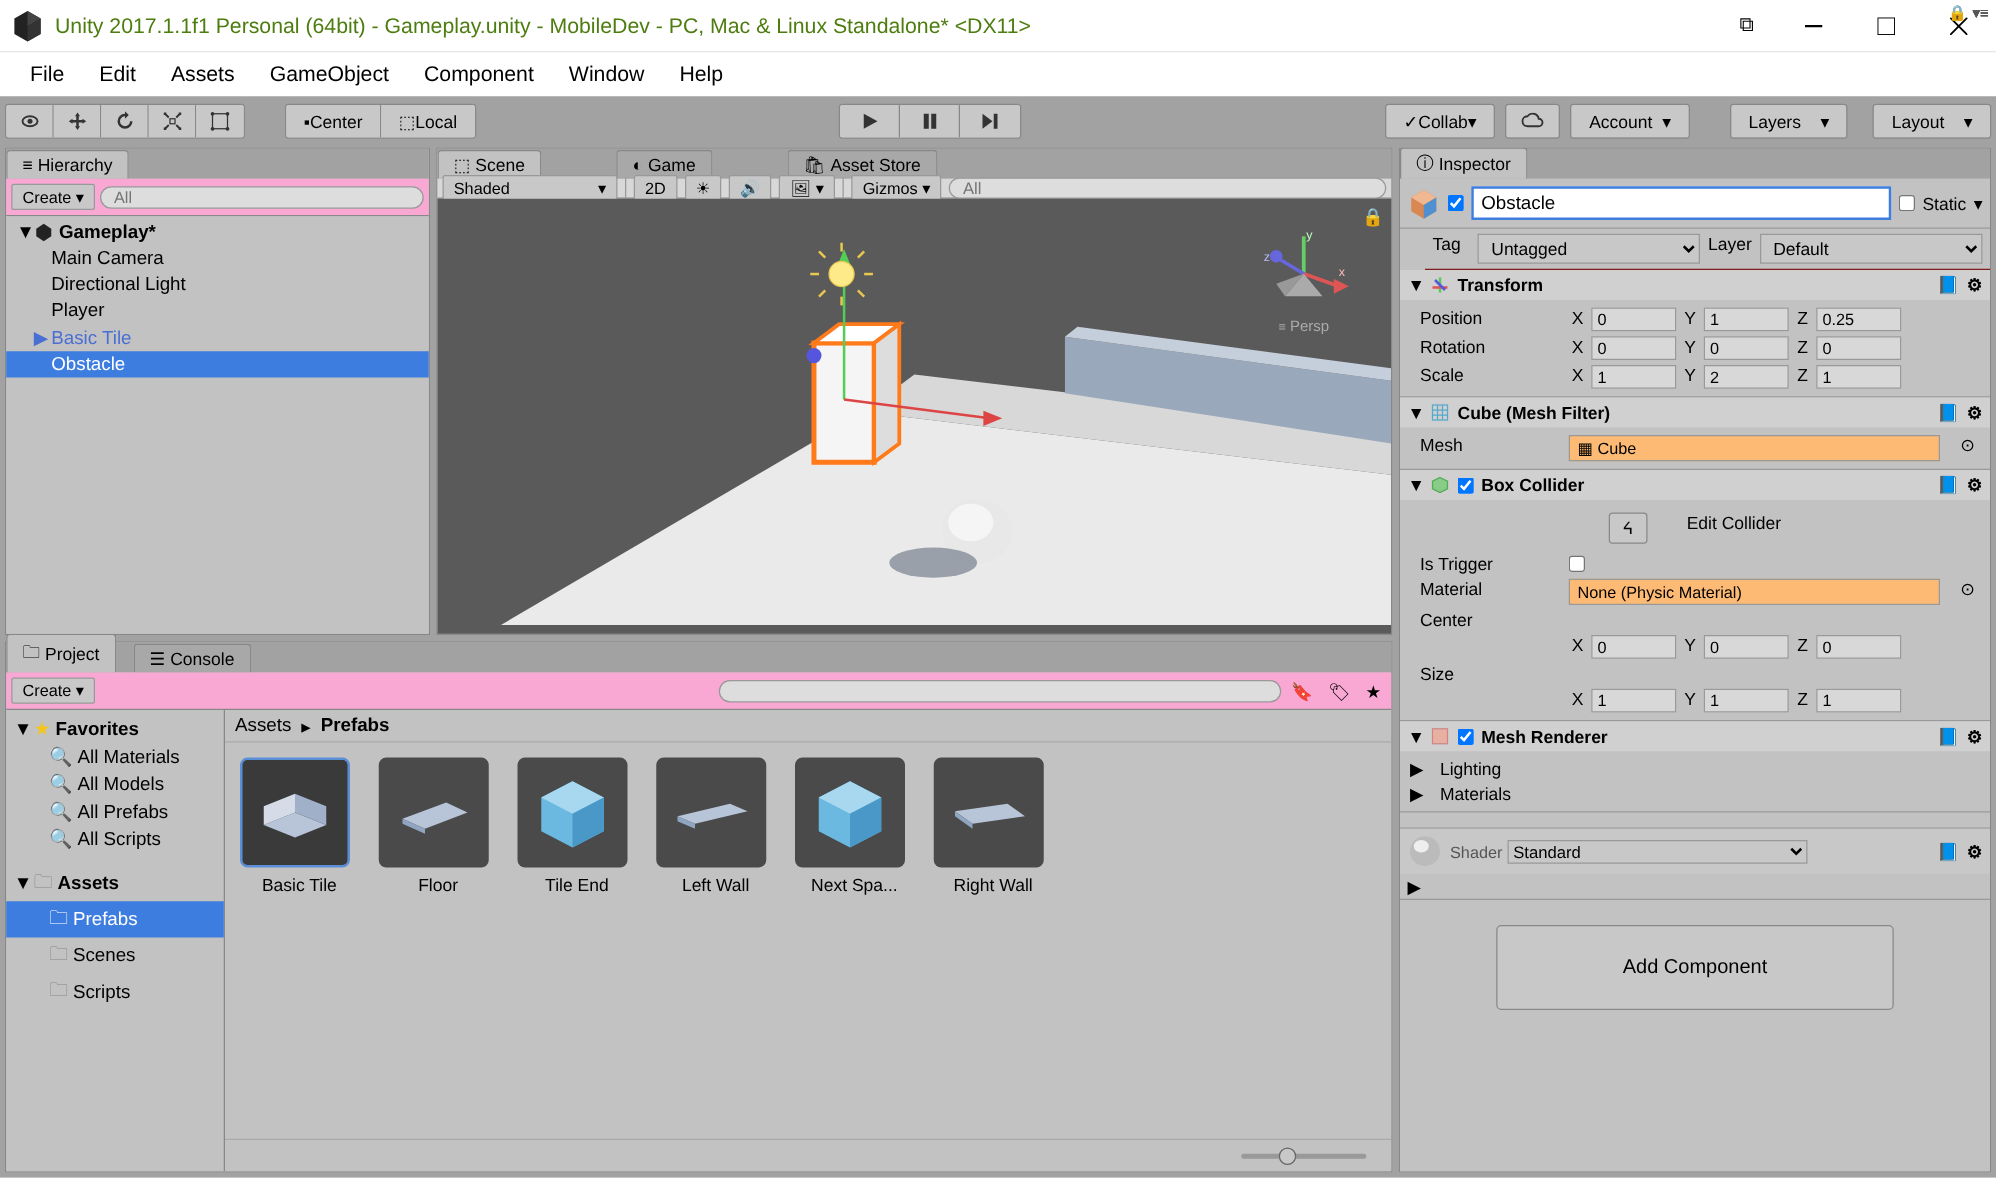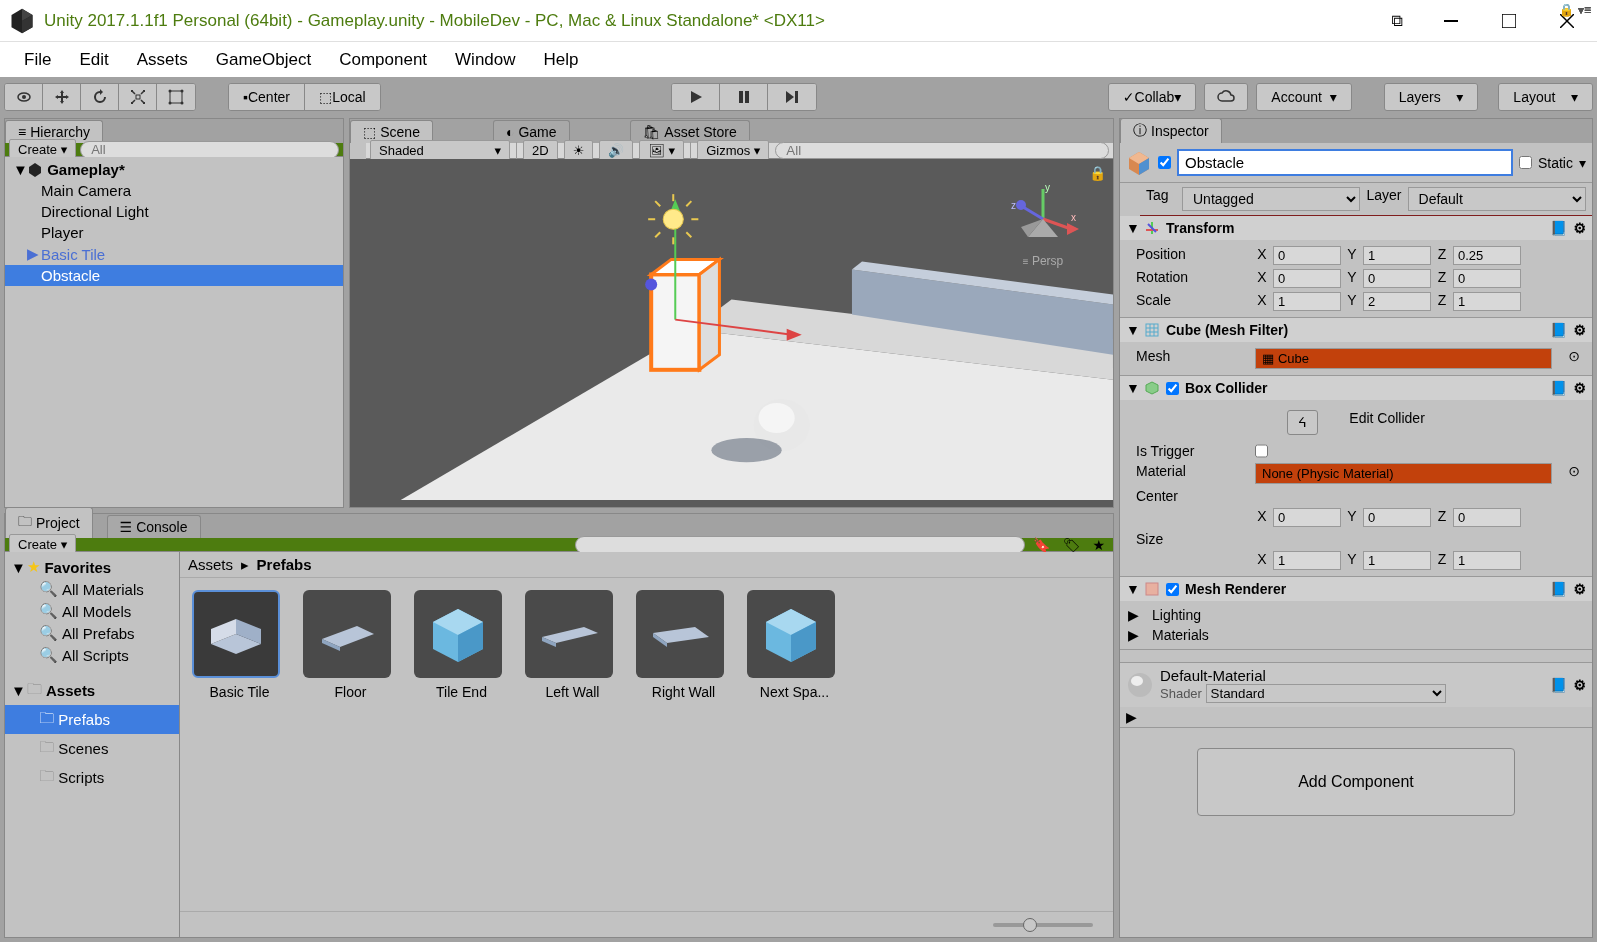--- a/index.html
+++ b/index.html
@@ -25,34 +25,34 @@
 
 .workspace { display: flex; flex: 1; gap: 5px; }
 .right-col { flex: 1; display: flex; flex-direction: column; }
 
 .panel { background: #c2c2c2; border: 1px solid #888; display: flex; flex-direction: column; }
 
 .tab-header { display: flex; background: #a2a2a2; height: 24px; align-items: flex-end; }
 .tab { background: #c2c2c2; padding: 3px 12px; font-size: 14px; border: 1px solid #888; border-bottom: none; border-radius: 3px 3px 0 0; display: flex; align-items: center; gap: 4px; cursor: pointer; }
 .tab.inactive { background: #a8a8a8; }
 
-.panel-toolbar { height: 14px; background: #4d7c0f; border-bottom: 1px solid #888; display: flex; align-items: center; padding: 0 4px; gap: 4px; }
+.panel-toolbar { height: 30px; background: #f9a8d4; border-bottom: 1px solid #888; display: flex; align-items: center; padding: 0 4px; gap: 4px; }
 .panel-toolbar .dropdown { background: #c8c8c8; border: 1px solid #999; padding: 2px 8px; font-size: 13px; cursor: pointer; border-radius: 2px; }
 .panel-toolbar .search { flex: 1; background: #fff; border: 1px solid #999; border-radius: 10px; padding: 2px 10px; font-size: 13px; height: 18px; }
 
 .hierarchy-content { flex: 1; background: #c2c2c2; padding: 2px 0; }
 .hierarchy-item { padding: 2px 8px; font-size: 15px; cursor: pointer; display: flex; align-items: center; }
 .hierarchy-item.root { font-weight: bold; }
 .hierarchy-item.selected { background: #3e7de0; color: #fff; }
 .hierarchy-item.link { color: #4a6fd4; }
 .hierarchy-item .arrow { width: 14px; display: inline-block; }
 .hierarchy-item .indent { display: inline-block; }
 
 .scene-view { flex: 1; background: #5a5a5a; position: relative; overflow: hidden; }
-.scene-toolbar { height: 16px; background: #d8d8d8; border-bottom: 1px solid #888; display: flex; align-items: center; padding: 0 4px; gap: 6px; font-size: 13px; margin-left: 16px; }
+.scene-toolbar { height: 16px; background: #d8d8d8; border-bottom: 1px solid #888; display: flex; align-items: center; padding: 0 4px; gap: 6px; font-size: 13px; }
 .scene-toolbar .item { padding: 2px 8px; background: #c8c8c8; border: 1px solid #999; border-radius: 2px; cursor: pointer; }
 
 .project-panel { height: 425px; }
 .project-split { display: flex; flex: 1; }
 .project-tree { width: 175px; border-right: 1px solid #888; background: #c2c2c2; padding: 4px 0; }
 .project-tree-item { padding: 2px 6px; font-size: 15px; cursor: pointer; display: flex; align-items: center; gap: 4px; }
 .project-tree-item.selected { background: #3e7de0; color: #fff; }
 .project-tree-item .arrow { width: 12px; }
 .project-content { flex: 1; background: #c2c2c2; display: flex; flex-direction: column; }
 .breadcrumb { height: 26px; border-bottom: 1px solid #aaa; display: flex; align-items: center; padding: 0 8px; font-size: 15px; gap: 8px; }
@@ -70,21 +70,21 @@
 
 .component { border-bottom: 1px solid #999; }
 .component-header { background: #d0d0d0; padding: 4px 6px; display: flex; align-items: center; gap: 6px; font-weight: bold; cursor: pointer; }
 .component-header .arrow { width: 12px; }
 .component-body { padding: 4px 8px; }
 .prop-row { display: flex; padding: 2px 0; gap: 12px; }
 .prop-label { width: 115px; padding-left: 8px; }
 .prop-xyz { display: flex; gap: 4px; flex: 1; }
 .prop-xyz .xyz-label { width: 14px; text-align: center; }
 .prop-xyz input { width: 68px; background: #d8d8d8; border: 1px solid #999; padding: 1px 4px; font-size: 13px; }
-.prop-field { flex: 1; background: #c2410c; border: 1px solid #999; padding: 2px 6px; font-size: 13px; }
+.prop-field { flex: 1; background: #fdba74; border: 1px solid #999; padding: 2px 6px; font-size: 13px; }
 
 .add-component-btn { margin: 20px auto; display: block; padding: 24px 100px; background: #c8c8c8; border: 1px solid #888; border-radius: 4px; font-size: 16px; cursor: pointer; }
 
 .icon-svg { width: 16px; height: 16px; }
 .star-icon { color: #f5c518; }
 .folder-icon { color: #888; }
 .search-glass { color: #d4a857; }
 
 .scene-3d { position: absolute; inset: 0; }
 .lock-icons { position: absolute; top: 3px; right: 6px; display: flex; gap: 4px; font-size: 12px; color: #555; }
@@ -442,36 +442,36 @@
           <div class="prefab-icon">
                     <svg width="70" height="30">
                       <polygon points="8,18 50,8 64,14 22,24" fill="#b8c5d8"></polygon>
                       <polygon points="8,18 22,24 22,28 8,22" fill="#8fa5c0"></polygon>
                     </svg>
                   </div>
           <div class="prefab-label">Left Wall</div>
         </div>
         <div class="prefab-item">
           <div class="prefab-icon">
-                    <svg width="70" height="30">
-                      <polygon points="8,14 50,8 64,18 22,24" fill="#b8c5d8"></polygon>
-                      <polygon points="8,14 22,24 22,28 8,18" fill="#8fa5c0"></polygon>
-                    </svg>
-                  </div>
-          <div class="prefab-label">Right Wall</div>
-        </div>
-        <div class="prefab-item">
-          <div class="prefab-icon">
                     <svg width="60" height="60">
                       <polygon points="30,5 55,18 55,45 30,58 5,45 5,18" fill="#6bb8e0"></polygon>
                       <polygon points="30,5 55,18 30,31 5,18" fill="#a8d8f0"></polygon>
                       <polygon points="30,31 55,18 55,45 30,58" fill="#4a98c8"></polygon>
                     </svg>
                   </div>
           <div class="prefab-label">Next Spa...</div>
+        </div>
+        <div class="prefab-item">
+          <div class="prefab-icon">
+                    <svg width="70" height="30">
+                      <polygon points="8,14 50,8 64,18 22,24" fill="#b8c5d8"></polygon>
+                      <polygon points="8,14 22,24 22,28 8,18" fill="#8fa5c0"></polygon>
+                    </svg>
+                  </div>
+          <div class="prefab-label">Right Wall</div>
         </div>
       </div>
       <div style="height:26px;border-top:1px solid #aaa;display:flex;justify-content:flex-end;align-items:center;padding:0 20px">
         <div class="slider-track">
                   <div class="slider-thumb" style="left:30px"></div>
                 </div>
       </div>
     </div>
   </div>
 </div>
@@ -665,21 +665,20 @@
       </div>
     </div>
 
     <div class="component" style="margin-top:12px;border-top:1px solid #999">
       <div class="component-header" style="background:#c8c8c8">
         <svg width="28" height="28">
                 <circle cx="14" cy="14" r="12" fill="#bbb"></circle>
                 <ellipse cx="11" cy="10" rx="6" ry="5" fill="#eee"></ellipse>
               </svg>
         <div style="flex:1">
-          <div style="font-weight:normal;font-size:15px">Default-Material</div>
           <div style="font-weight:normal;font-size:13px;color:#555"><span>Shader</span> <select style="background:#c8c8c8;border:1px solid #999;width:240px"><option>Standard</option></select></div>
         </div>
         <span style="color:#4a98d8">📘</span>
         <span>⚙</span>
       </div>
       <div style="padding:2px 6px"><span class="arrow">▶</span></div>
     </div>
 
     <button class="add-component-btn">Add Component</button>
   </div>

